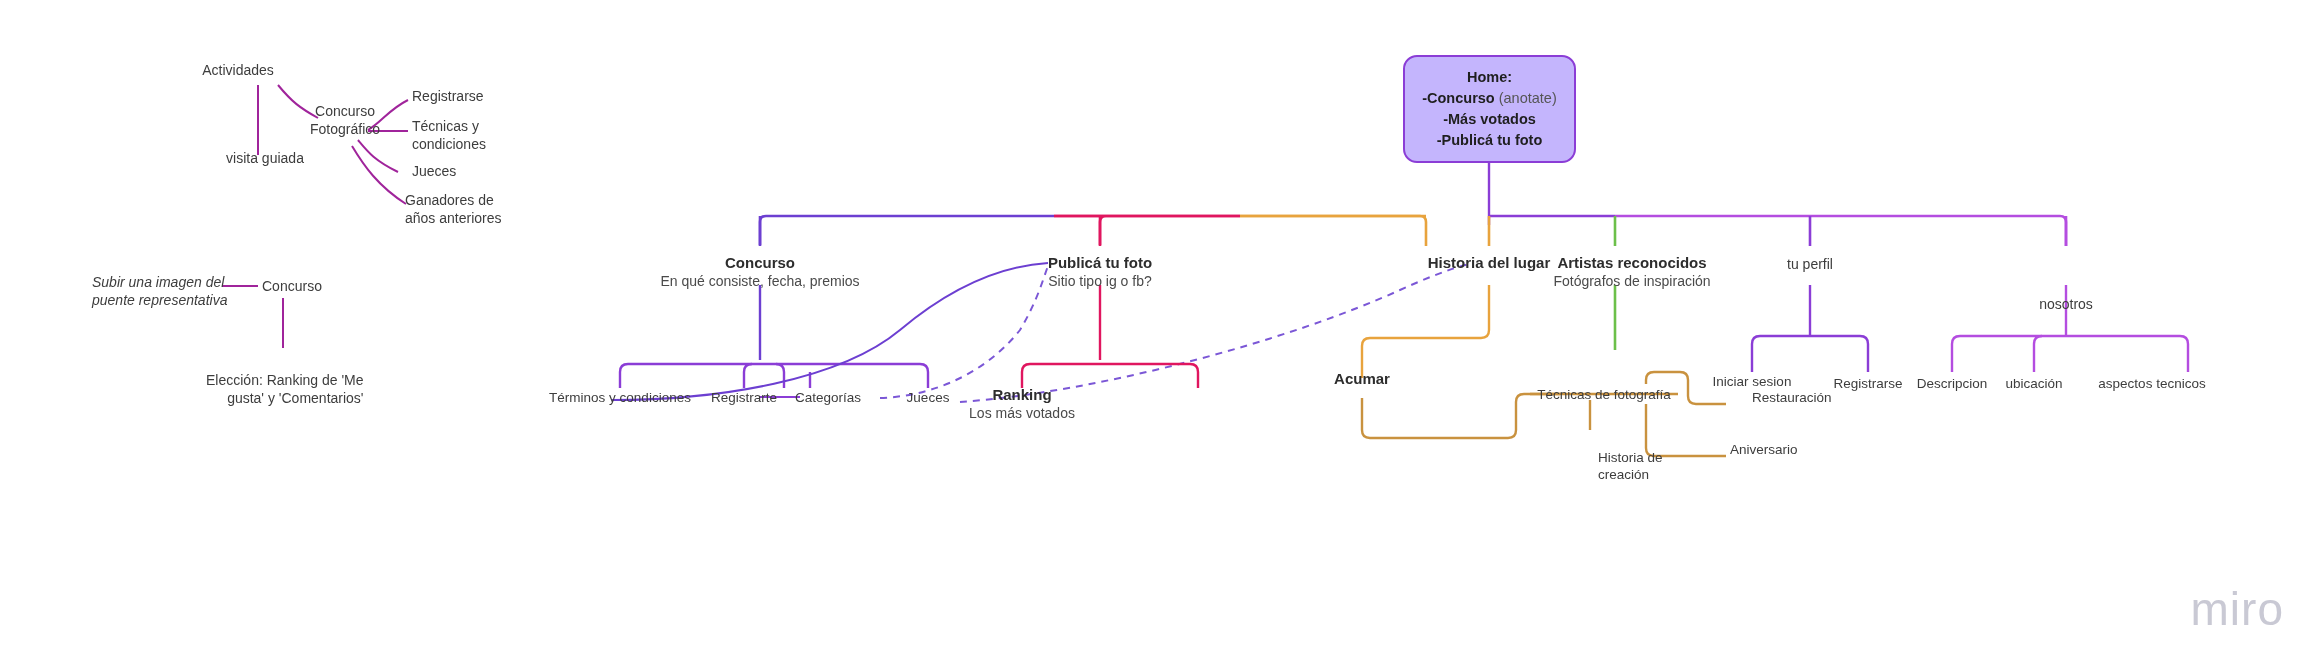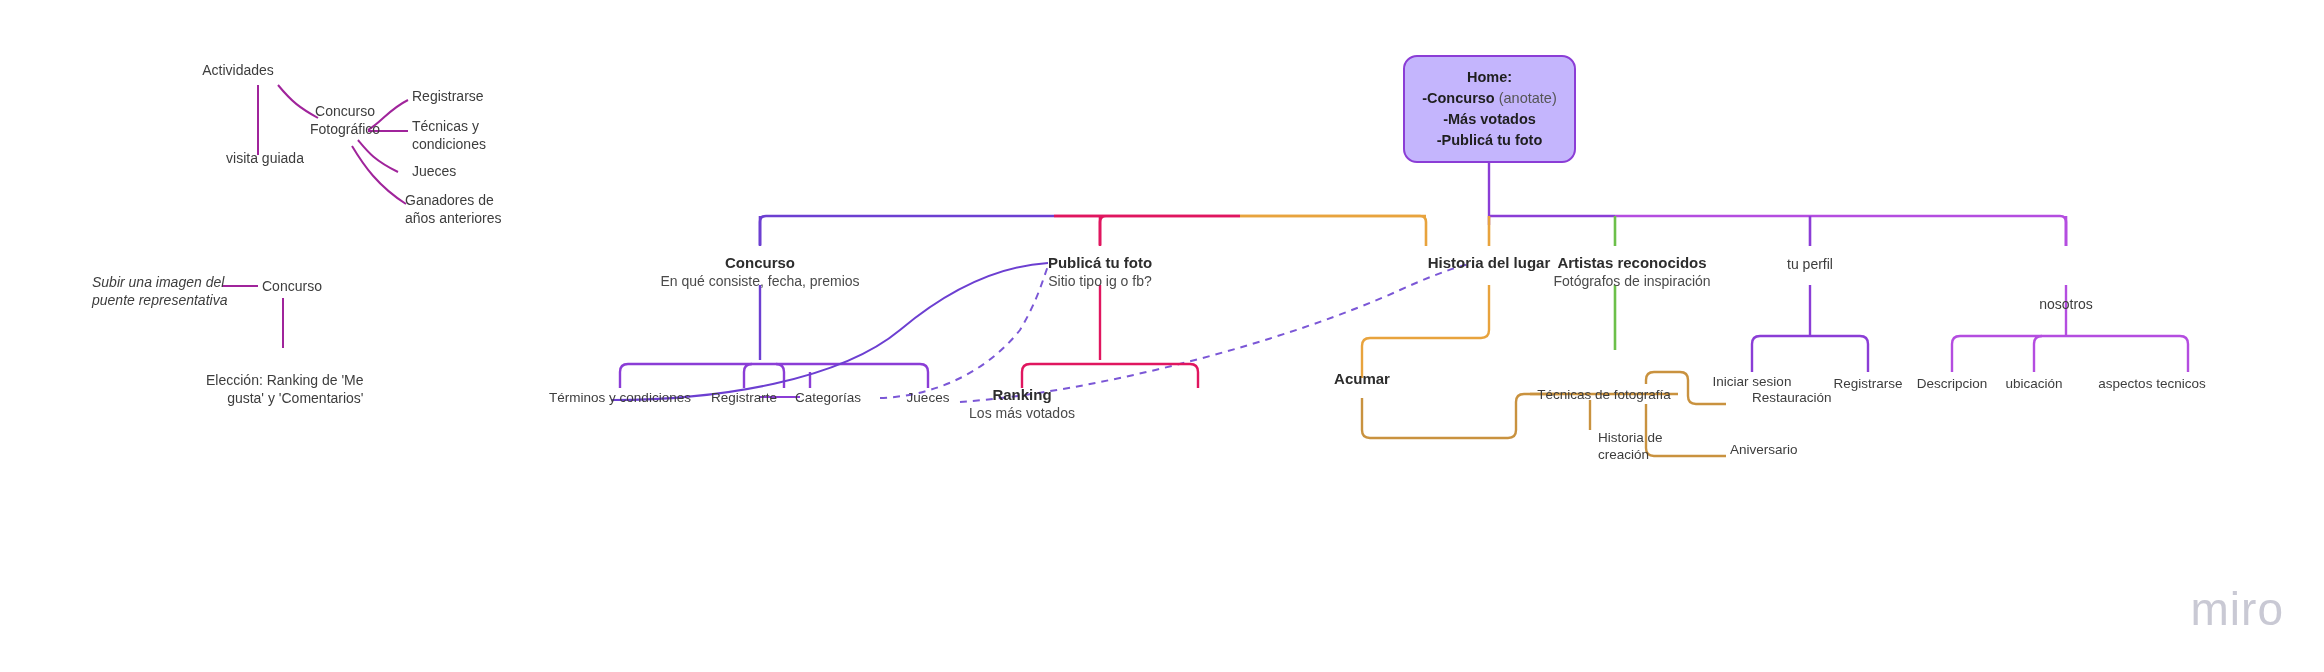--- a/index.html
+++ b/index.html
@@ -175,21 +175,21 @@
   <div class="node" style="left:1022px;top:386px;transform:translateX(-50%);">
     <div class="t-title">Ranking</div>
     <div class="t-sub">Los más votados</div>
   </div>
 
 
   <div class="node t-title" style="left:1362px;top:370px;transform:translateX(-50%);">Acumar</div>
 
   <div class="node t-small" style="left:1604px;top:387px;transform:translateX(-50%);">Técnicas de fotografía</div>
 
-  <div class="node" style="left:1598px;top:430px;text-align:left;">
+  <div class="node" style="left:1598px;top:450px;text-align:left;">
     <div class="t-small">Historia de</div>
     <div class="t-small">creación</div>
   </div>
 
   <div class="node t-small" style="left:1730px;top:390px;margin-left:22px;">Restauración</div>
 
   <div class="node t-small" style="left:1730px;top:442px;">Aniversario</div>
 
   <div class="node t-small" style="left:1752px;top:374px;transform:translateX(-50%);">Iniciar sesion</div>
 

